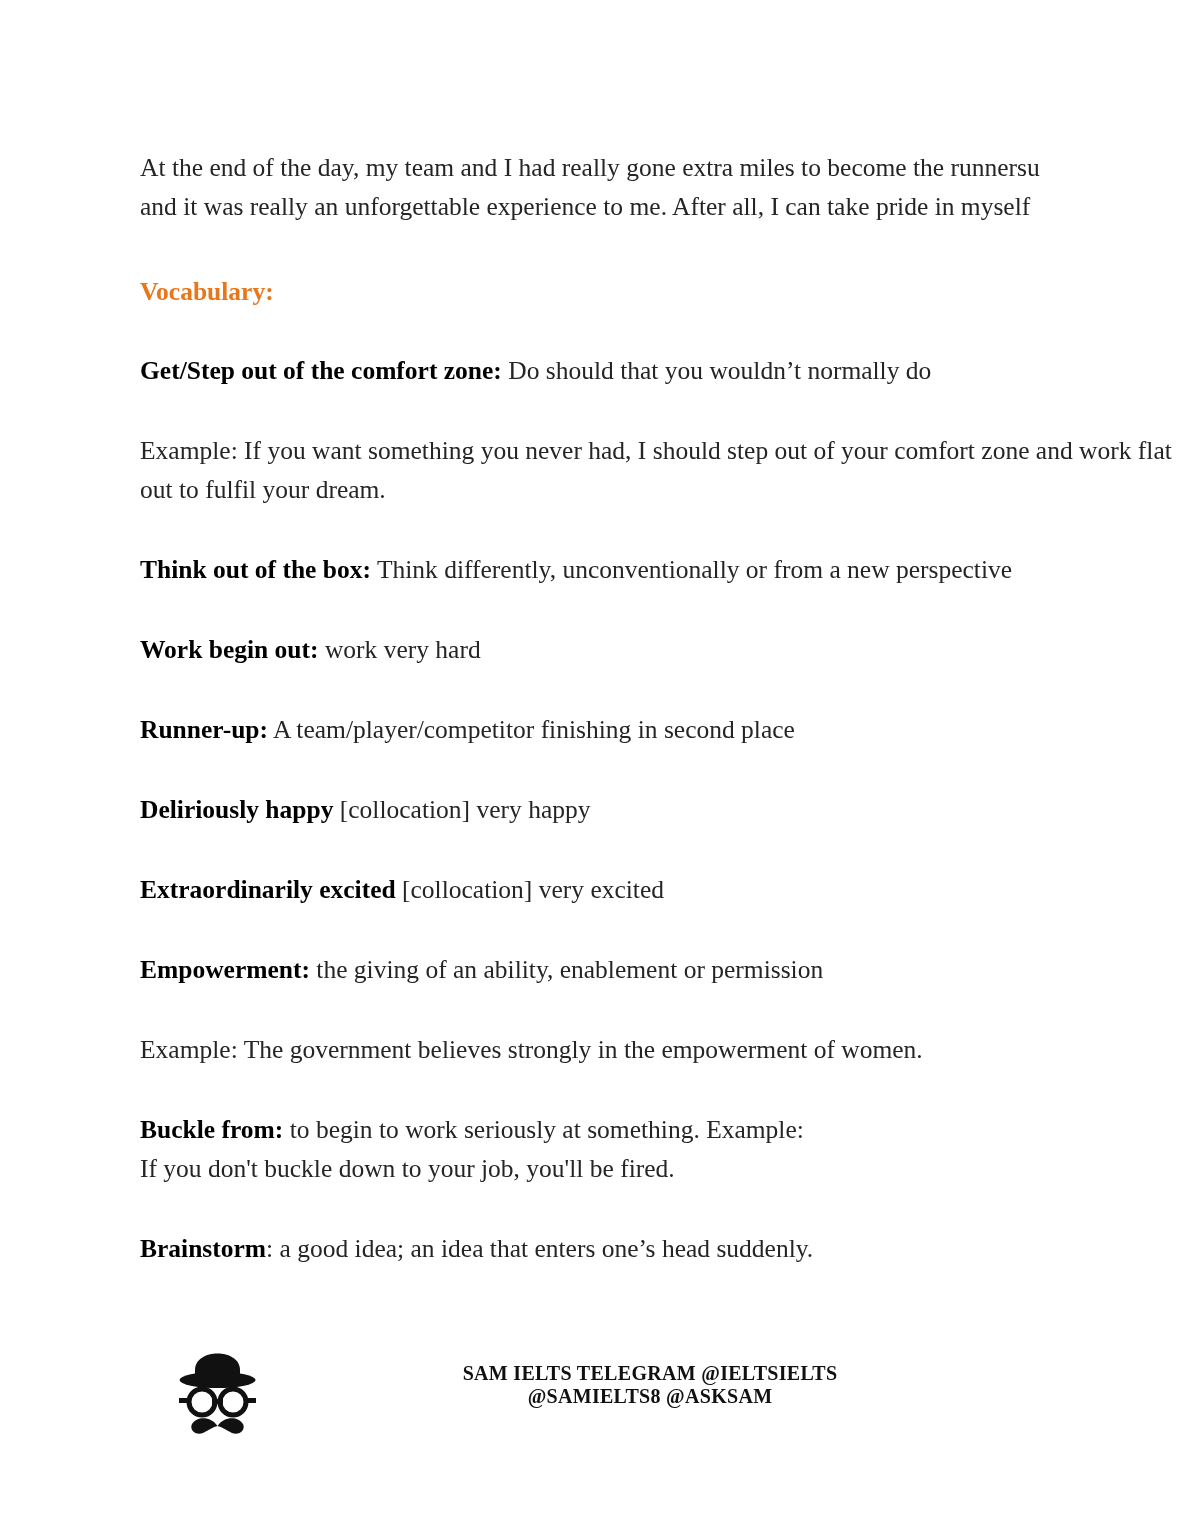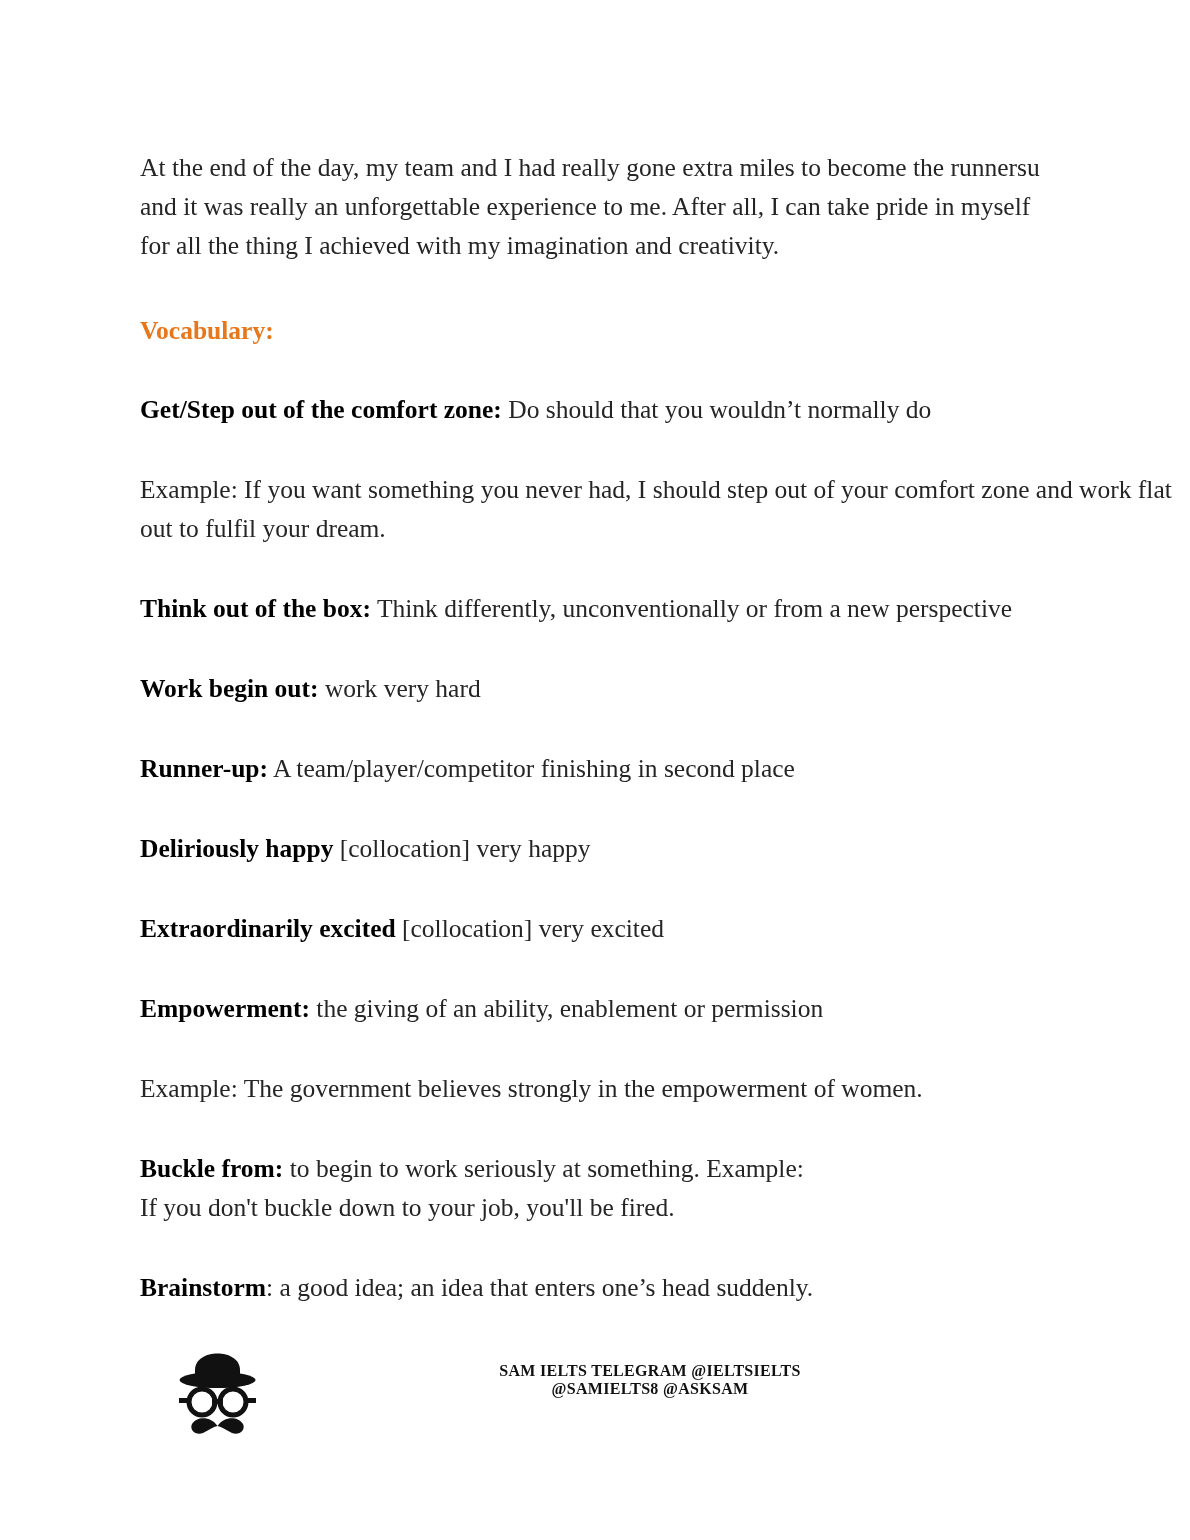--- a/index.html
+++ b/index.html
@@ -79,41 +79,40 @@
     top: 0;
     width: 105px;
     height: 110px;
   }
   .footer-text {
     position: absolute;
     left: 275px;
     top: 28px;
     font-family: "Liberation Serif", serif;
     font-weight: bold;
-    font-size: 16px;
+    font-size: 20px;
     letter-spacing: 0.3px;
     color: #111;
     text-align: center;
     width: 470px;
   }
   .footer-text .l2 {
     display: block;
   }
 </style>
 </head>
 <body>
 
 <div class="page">
 
   <div class="content">
 
     <p class="para intro">
       <span class="line">At the end of the day, my team and I had really gone extra miles to become the runnersu</span><br>
       <span class="line">and it was really an unforgettable experience to me. After all, I can take pride in myself</span><br>
-      <span class="line">for all the thing I achieved with my imagination and creativity.</span>
     </p>
 
     <p class="vocab-heading">Vocabulary:</p>
 
     <p class="entry">
       <span class="term">Get/Step out of the comfort zone:</span><span> Do should that you wouldn’t normally do</span>
     </p>
 
     <p class="entry-example">Example: If you want something you never had, I should step out of your comfort zone and work flat out to fulfil your dream.</p>
 

